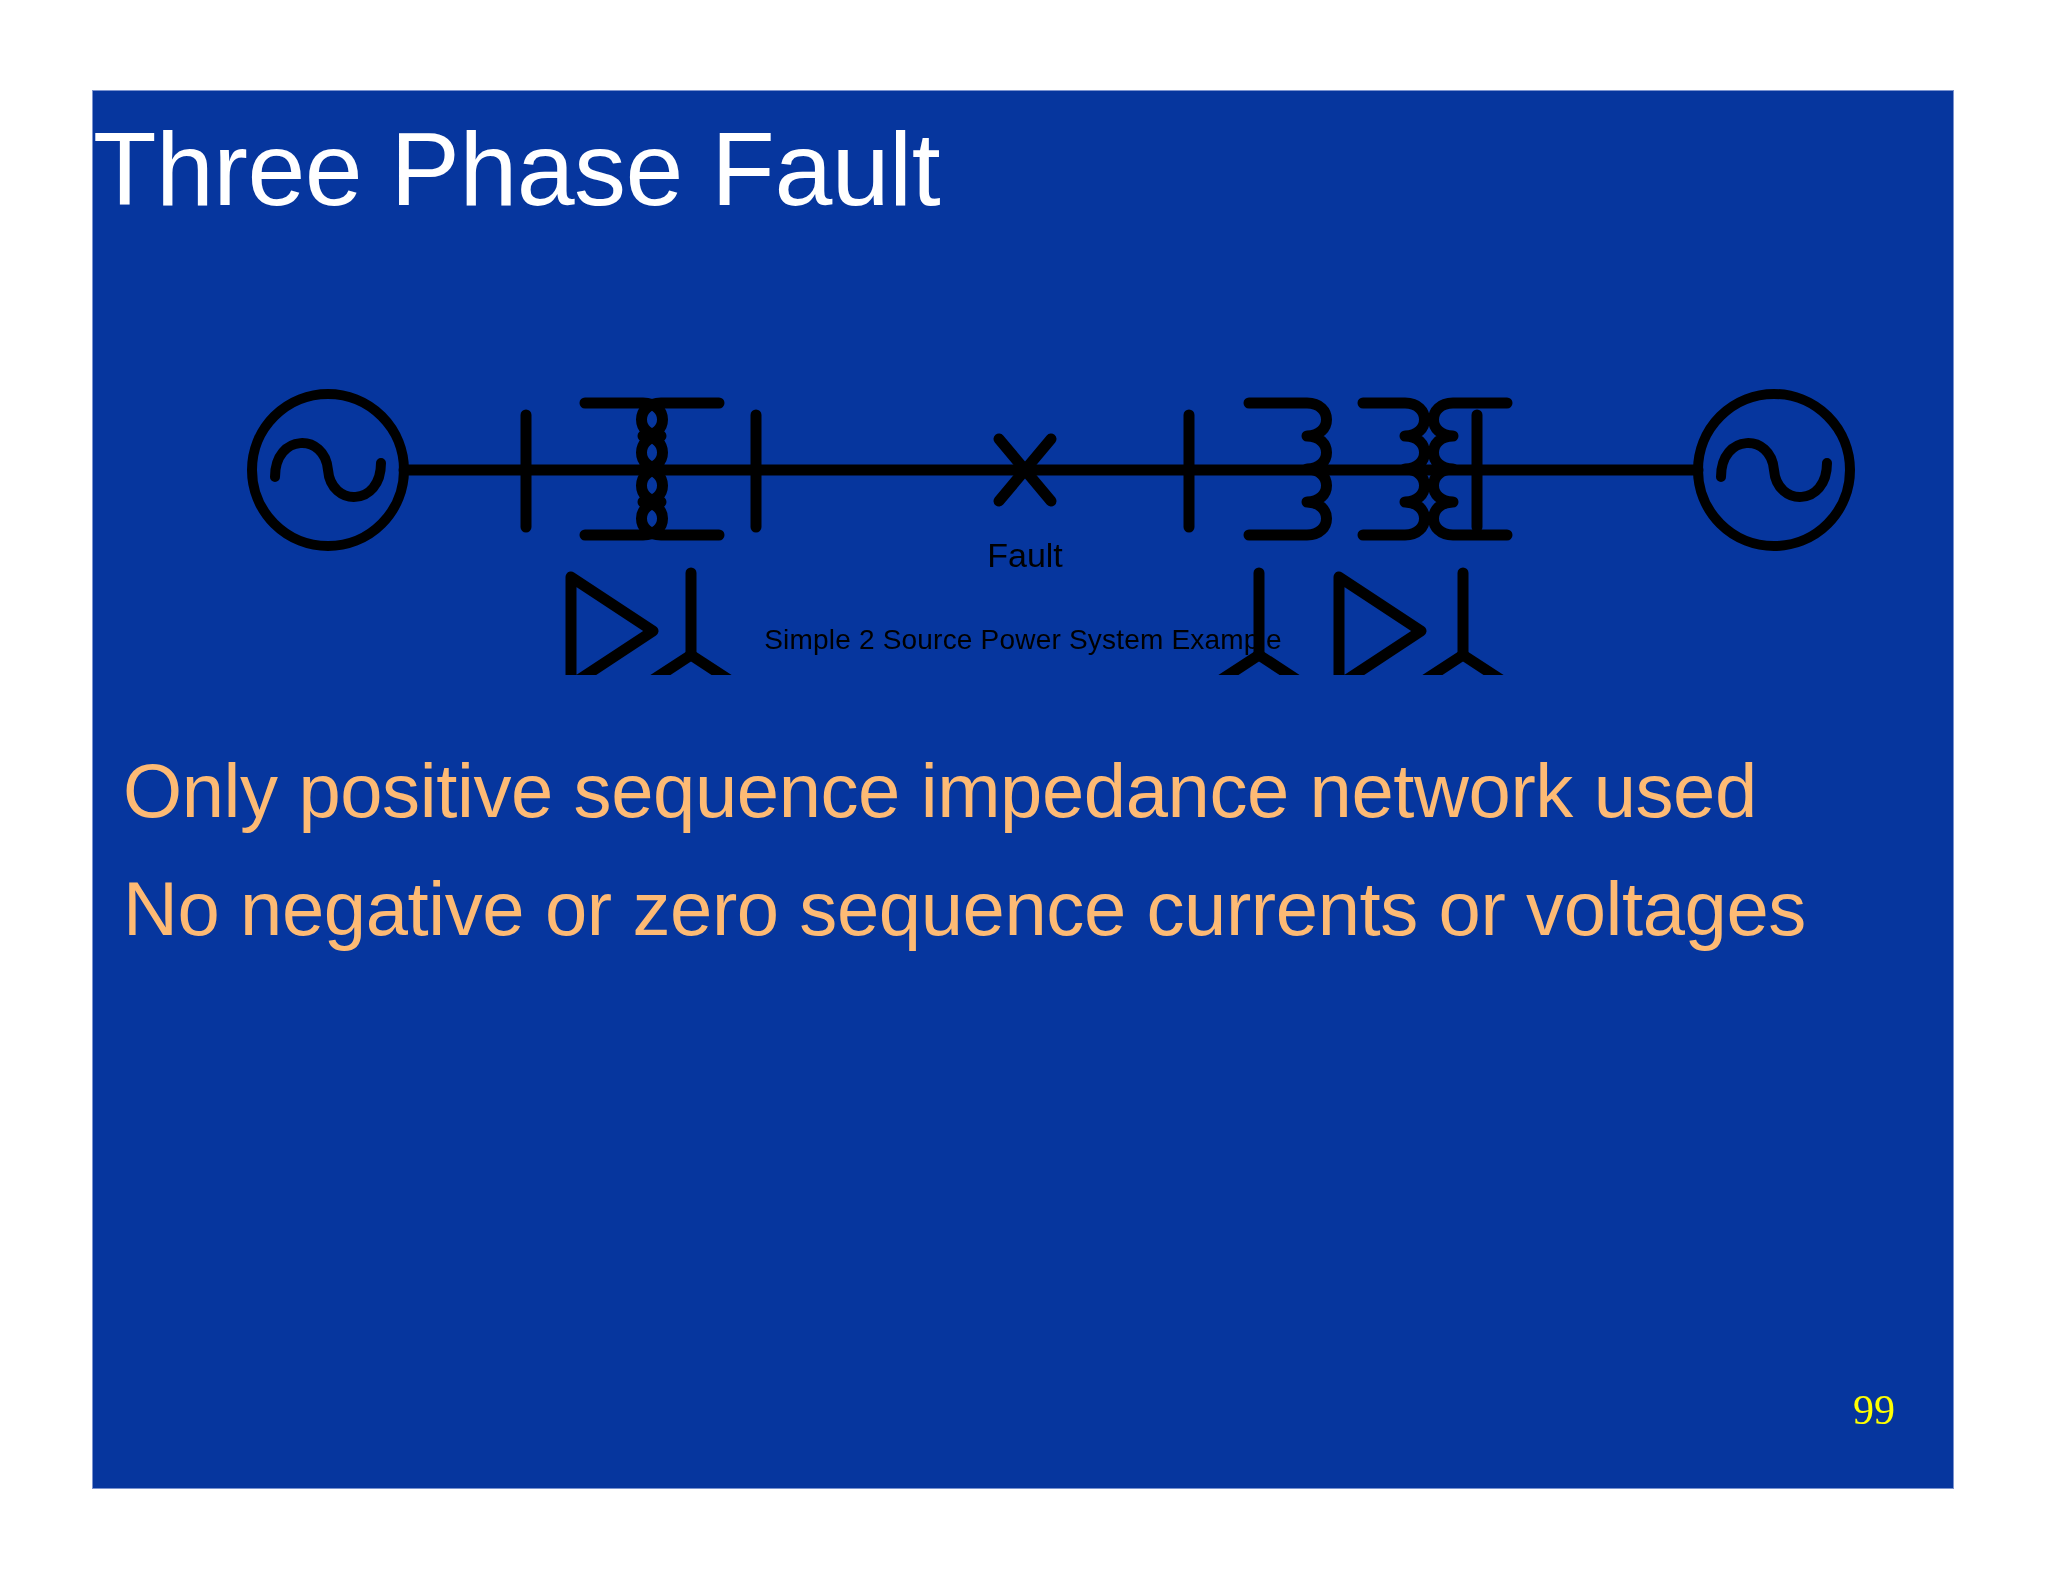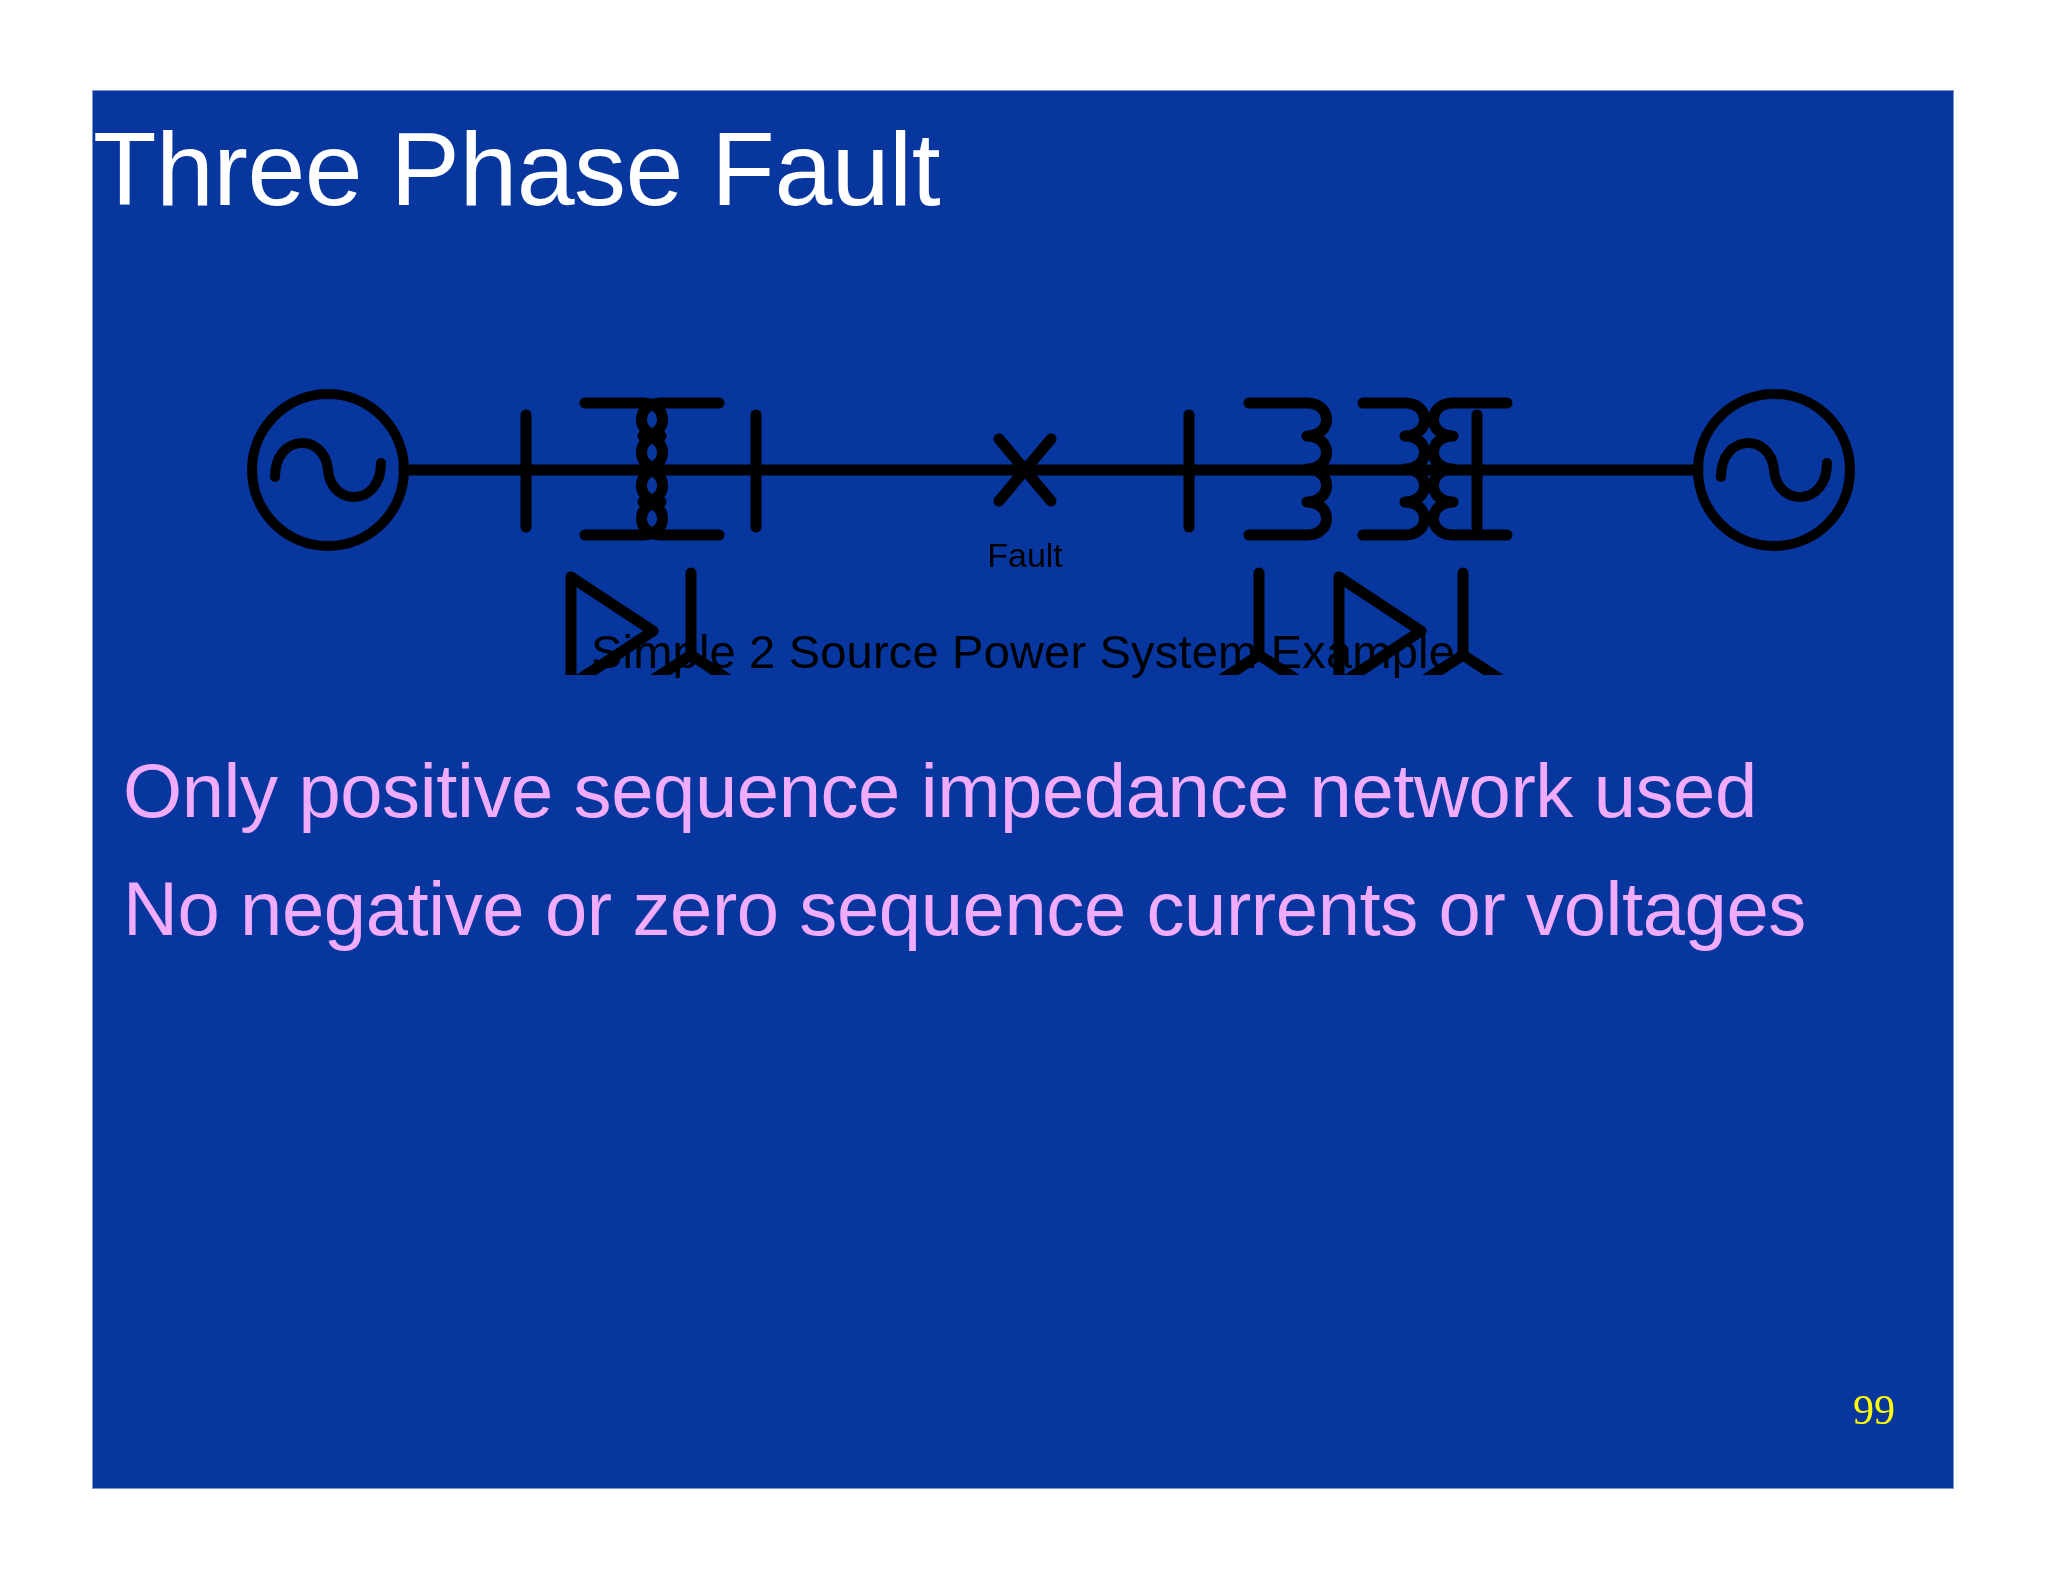--- a/index.html
+++ b/index.html
@@ -77,37 +77,37 @@
 
   
   #diagram-caption {
     position: absolute;
     left: 0;
     top: 533px;
     width: 100%;
     text-align: center;
     color: #000000;
     font-family: "Liberation Sans", sans-serif;
-    font-size: 47px;
+    font-size: 28px;
     letter-spacing: 0.2px;
     white-space: nowrap;
   }
 
   
   #body-list {
     position: absolute;
     left: 30px;
     top: 655px;
     width: 1800px;
     margin: 0;
     padding: 0;
     list-style: none;
   }
   #body-list li {
-    color: #f0abfc;
+    color: #fdba74;
     font-family: "Liberation Sans", sans-serif;
     font-size: 76px;
     line-height: 1.18;
     padding-left: 75px;
     text-indent: -75px;
     margin-bottom: 28px;
     letter-spacing: -0.4px;
   }
   #body-list li:last-child { margin-bottom: 0; }
 

